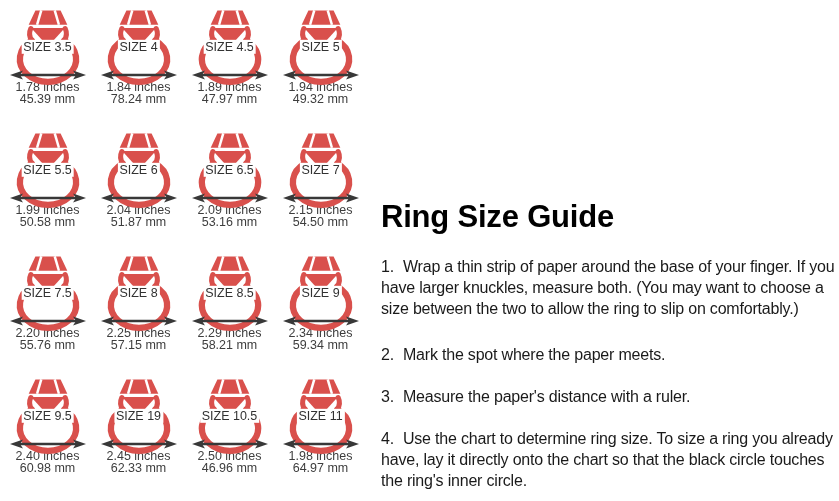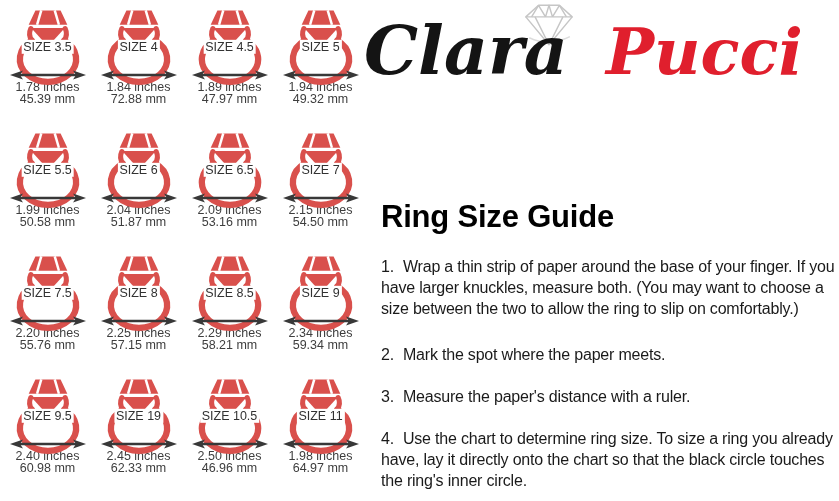--- a/index.html
+++ b/index.html
@@ -104,21 +104,21 @@
         <svg class="ring-svg" viewBox="0 0 100 95">
             <use href="#ring-shape"></use>
           </svg>
         <div class="ring-label">SIZE 4</div>
       </div>
       <svg class="arrow-svg" viewBox="0 0 76 12">
           <use href="#arrow-shape"></use>
         </svg>
       <div class="meas">
         <div>1.84 inches</div>
-        <div>72.88 mm</div>
+        <div>78.24 mm</div>
       </div>
     </div>
 
     <div class="cell">
       <div class="ring-wrap">
         <svg class="ring-svg" viewBox="0 0 100 95">
             <use href="#ring-shape"></use>
           </svg>
         <div class="ring-label">SIZE 4.5</div>
       </div>
@@ -336,29 +336,20 @@
       <div class="meas">
         <div>1.98 inches</div>
         <div>64.97 mm</div>
       </div>
     </div>
 
   </div>
 
   <div class="right">
 
-    <div class="logo">
-      <svg class="logo-diamond" viewBox="0 0 100 80">
-          <use href="#diamond-outline"></use>
-        </svg>
-      <div class="logo-row">
-        <span class="logo-clara">Clara</span>
-        <span class="logo-pucci">Pucci</span>
-      </div>
-    </div>
 
     <div class="content">
       <h1 class="title">Ring Size Guide</h1>
 
       <p class="step step-1">
         <span class="num">1.</span><span>Wrap a thin strip of paper around the base of your finger. If you have larger knuckles, measure both. (You may want to choose a size between the two to allow the ring to slip on comfortably.)</span>
       </p>
 
       <p class="step step-2">
         <span class="num">2.</span><span>Mark the spot where the paper meets.</span>

